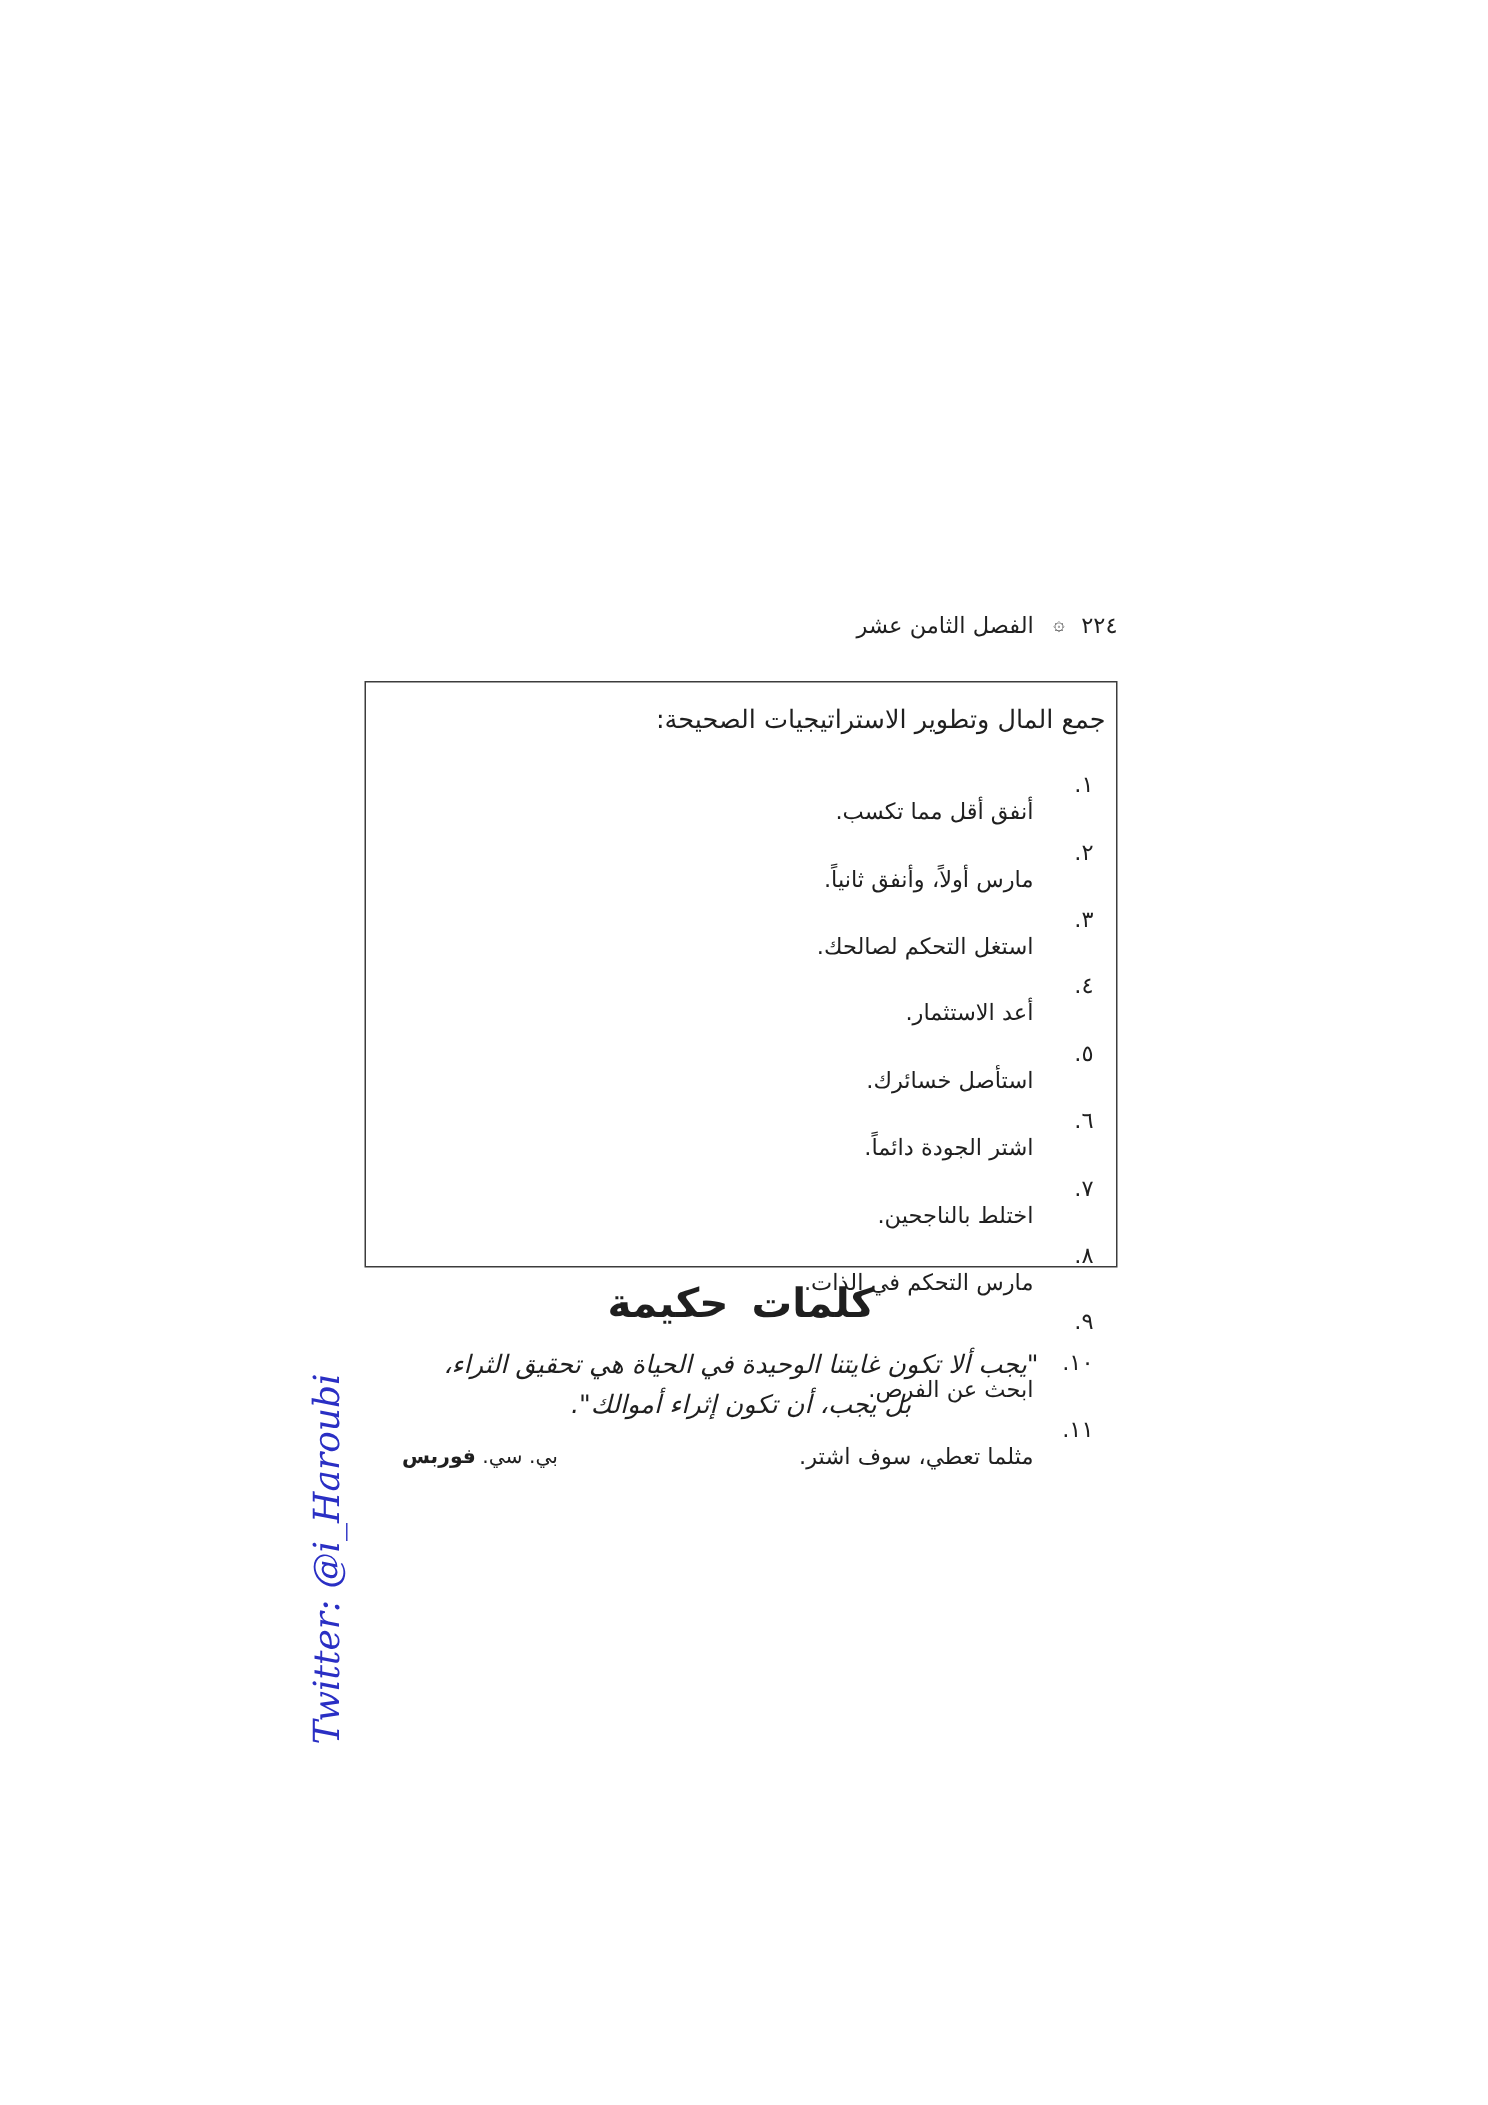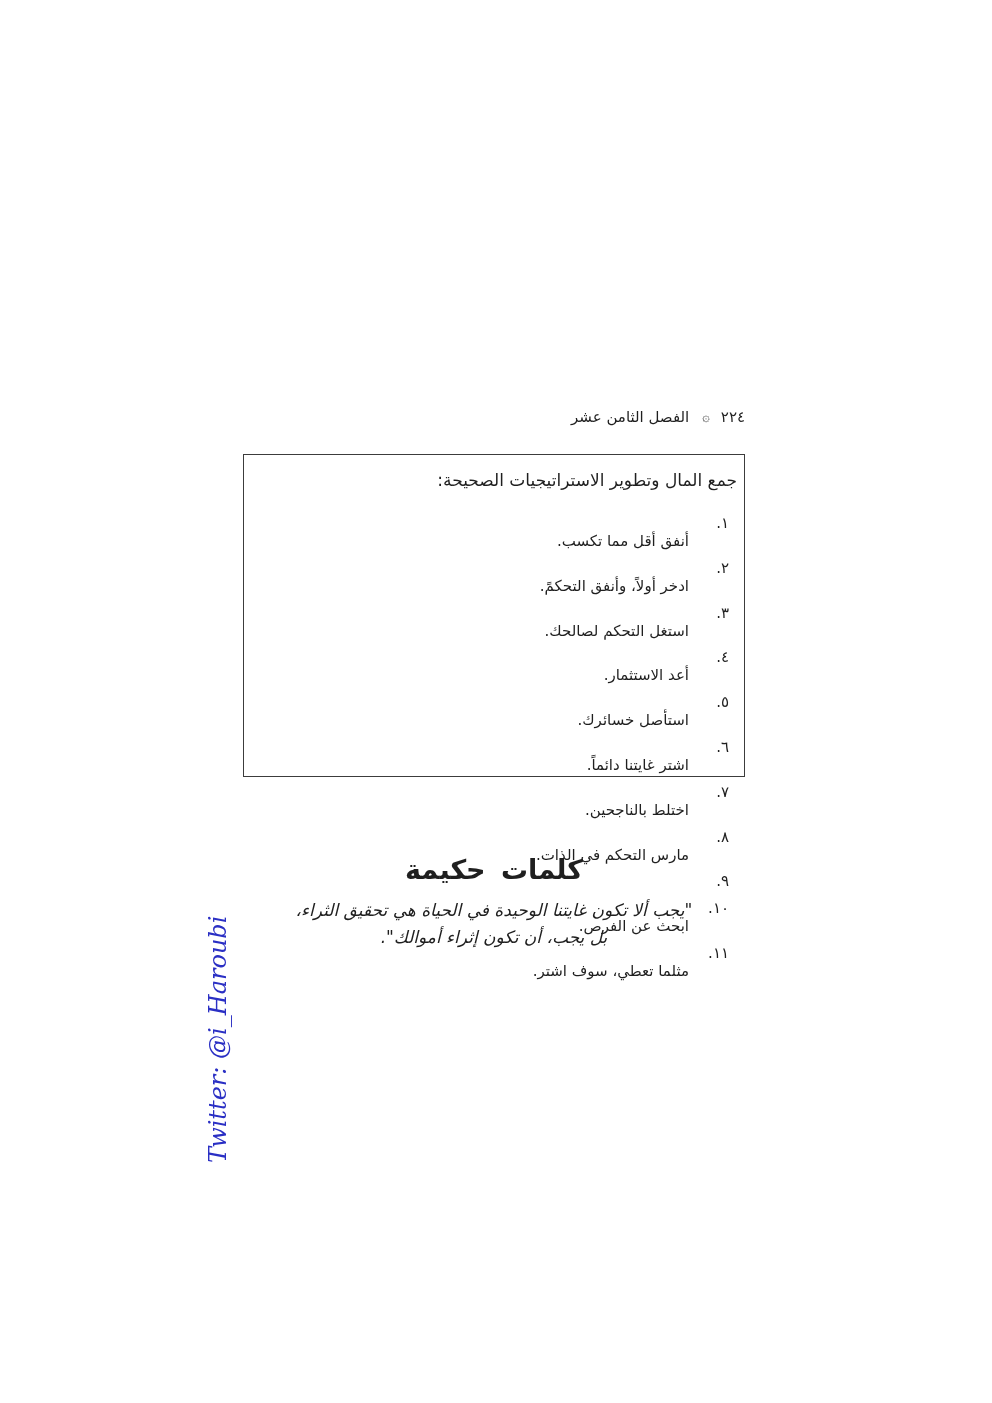--- a/index.html
+++ b/index.html
@@ -35,21 +35,21 @@
     margin: 0 11px 0 13px;
     color: #2a2a2a;
   }
 
   
   .strategies-box {
     position: absolute;
     left: 243px;
     top: 454px;
     width: 502px;
-    height: 323px;
+    height: 391px;
     border: 1px solid #3c3c3c;
     box-sizing: border-box;
     direction: rtl;
   }
   .box-title {
     padding: 13px 7px 0 10px;
     text-align: right;
     font-size: 17px;
     line-height: 25px;
   }
@@ -130,37 +130,37 @@
 
   <div class="strategies-box">
     <div class="box-title">جمع المال وتطوير الاستراتيجيات الصحيحة:</div>
     <div class="strategy-list">
       <div class="strategy-row">
         <span class="num">١.</span>
         <span class="txt">أنفق أقل مما تكسب.</span>
       </div>
       <div class="strategy-row">
         <span class="num">٢.</span>
-        <span class="txt">ادخر أولاً، وأنفق التحكمً.</span>
+        <span class="txt">مارس أولاً، وأنفق ثانياً.</span>
       </div>
       <div class="strategy-row">
         <span class="num">٣.</span>
         <span class="txt">استغل التحكم لصالحك.</span>
       </div>
       <div class="strategy-row">
         <span class="num">٤.</span>
         <span class="txt">أعد الاستثمار.</span>
       </div>
       <div class="strategy-row">
         <span class="num">٥.</span>
         <span class="txt">استأصل خسائرك.</span>
       </div>
       <div class="strategy-row">
         <span class="num">٦.</span>
-        <span class="txt">اشتر غايتنا دائماً.</span>
+        <span class="txt">اشتر الجودة دائماً.</span>
       </div>
       <div class="strategy-row">
         <span class="num">٧.</span>
         <span class="txt">اختلط بالناجحين.</span>
       </div>
       <div class="strategy-row">
         <span class="num">٨.</span>
         <span class="txt">مارس التحكم في الذات.</span>
       </div>
       <div class="strategy-row">
@@ -176,17 +176,20 @@
       </div>
     </div>
   </div>
 
   <div class="wise-words">
     <div class="ww-heading">كلمات حكيمة</div>
     <div class="ww-quote">
       <div>"يجب ألا تكون غايتنا الوحيدة في الحياة هي تحقيق الثراء،</div>
       <div>بل يجب، أن تكون إثراء أموالك".</div>
     </div>
+    <div class="ww-attr">
+      <span>بي. سي. </span><span class="attr-name">فوربس</span>
+    </div>
   </div>
 
   <div class="watermark" style="color: rgb(42, 47, 196);">Twitter: @i_Haroubi</div>
 
 </div>
 
 </body></html>

